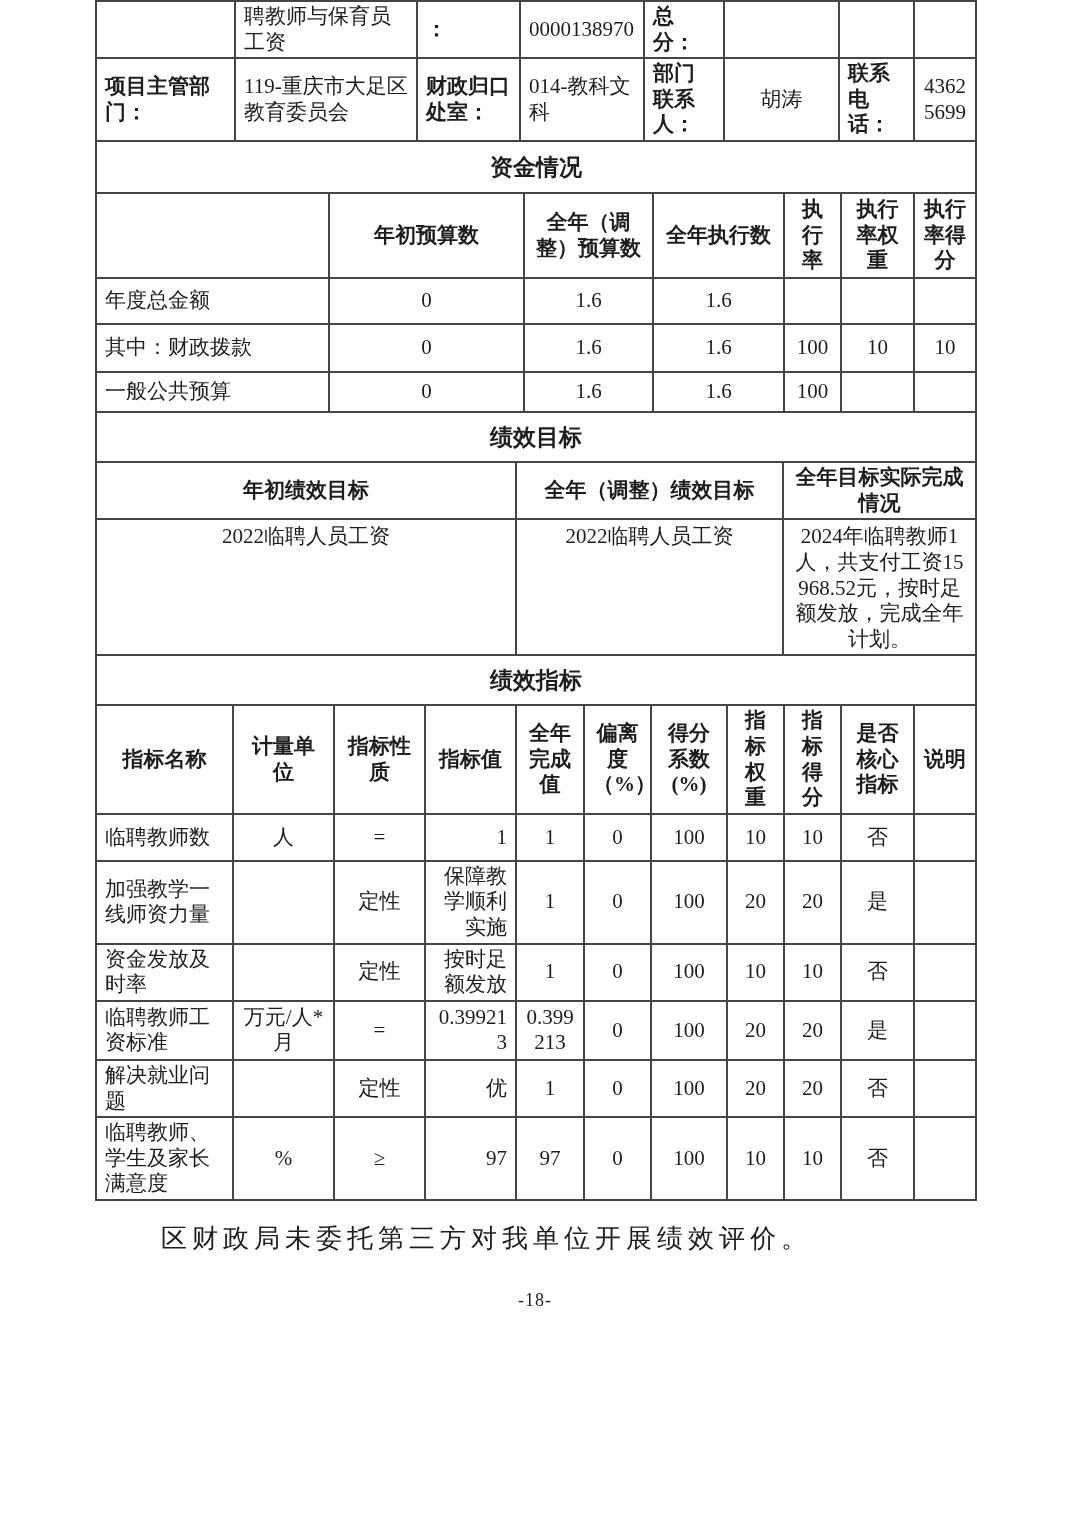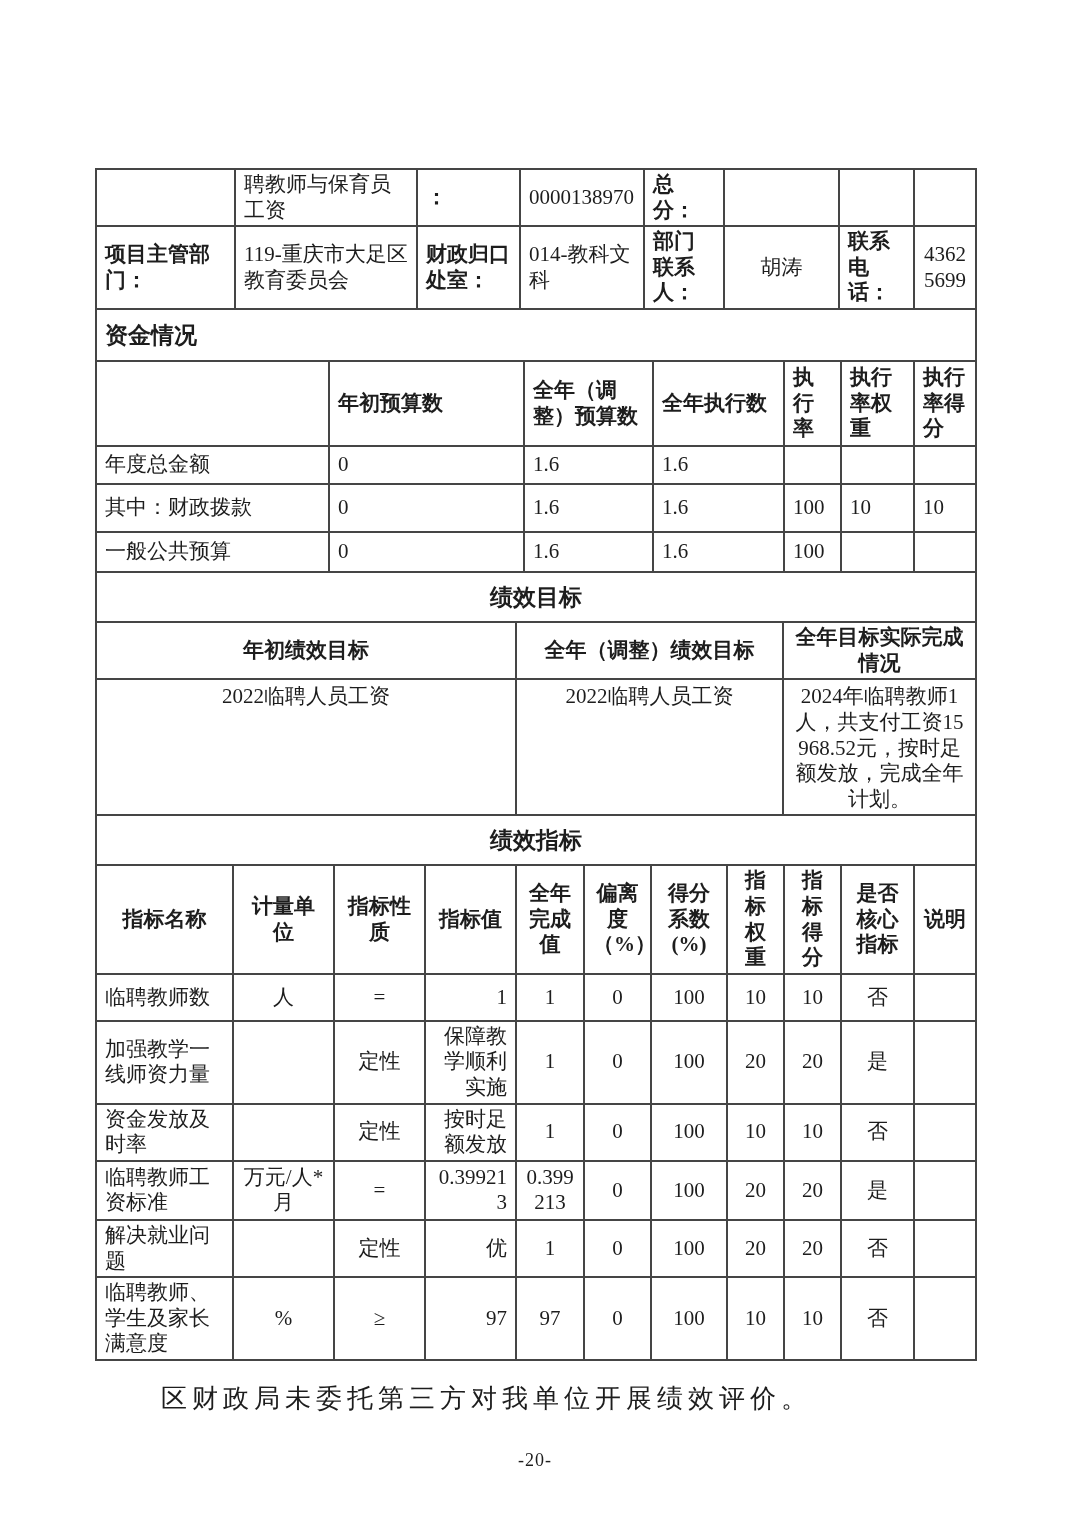--- a/index.html
+++ b/index.html
@@ -10,22 +10,20 @@
   body {
     width: 1075px;
     height: 1520px;
     overflow: hidden;
     color: #1d1d1d;
     font-family: "Liberation Serif", "DejaVu Serif", serif;
   }
   .doc {
     width: 880px;
     margin-left: 95px;
-    padding-top: 128px;
-    margin-top: 40px;
   }
   table.t {
     border-collapse: collapse;
     table-layout: fixed;
     width: 880px;
     font-family: "Liberation Serif", "DejaVu Serif", serif;
     font-size: 21px;
     color: #1d1d1d;
   }
   table.t.join { margin-top: -2px; }
@@ -47,21 +45,21 @@
   }
   tr.hdr td {
     font-weight: bold;
     text-align: center;
   }
   .lbl { font-weight: bold; }
   
   table.top td { text-align: left; }
   table.top td.ctr { text-align: center; }
   
-  table.fund td { text-align: left; }
+  table.fund td { text-align: center; }
   table.fund tr.data td:first-child { text-align: left; }
   
   table.goals tr.data td {
     text-align: center;
     vertical-align: top;
     padding-top: 4px;
   }
   
   table.ind td { text-align: center; }
   table.ind tr.data td:first-child { text-align: left; }
@@ -143,21 +141,21 @@
     </tr>
     <tr class="hdr" style="height:85px">
       <td></td>
       <td>年初预算数</td>
       <td>全年（调整）预算数</td>
       <td>全年执行数</td>
       <td>执行率</td>
       <td>执行率权重</td>
       <td>执行率得分</td>
     </tr>
-    <tr class="data" style="height:38px">
+    <tr class="data" style="height:46px">
       <td>年度总金额</td>
       <td>0</td>
       <td>1.6</td>
       <td>1.6</td>
       <td></td>
       <td></td>
       <td></td>
     </tr>
     <tr class="data" style="height:48px">
       <td>其中：财政拨款</td>
@@ -309,15 +307,15 @@
       <td>100</td>
       <td>10</td>
       <td>10</td>
       <td>否</td>
       <td></td>
     </tr>
   </tbody>
     </table>
 
   <div class="sec-para">区财政局未委托第三方对我单位开展绩效评价。</div>
-  <div class="page-num">-20-</div>
+  <div class="page-num">-18-</div>
 
 </div>
 
 </body></html>

